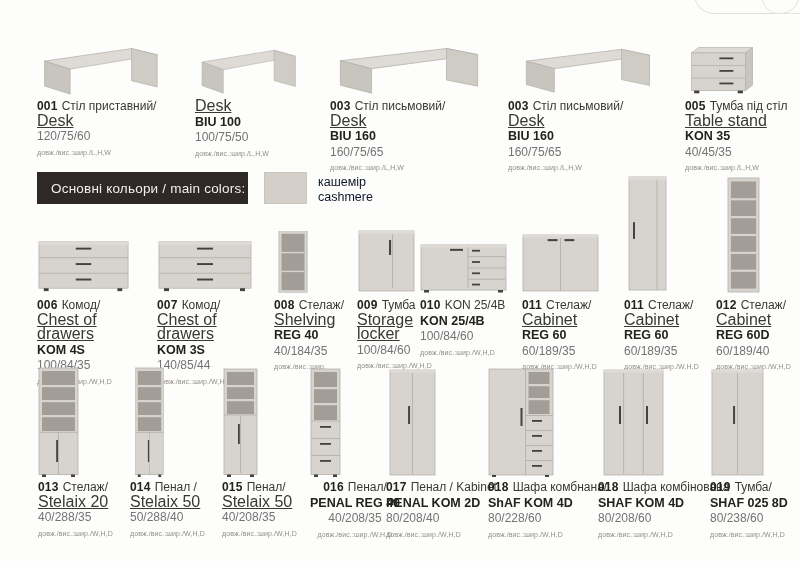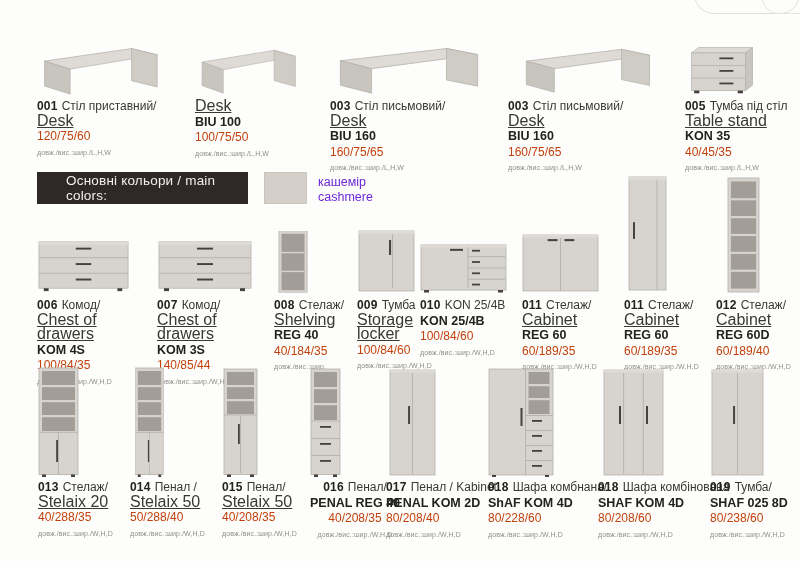--- a/index.html
+++ b/index.html
@@ -5,27 +5,27 @@
   html,body{margin:0;padding:0;background:#ffffff;}
   #stage{position:relative;width:800px;height:561px;background:#fdfdfc;overflow:hidden;
          font-family:"Liberation Sans",sans-serif;}
   .fig{position:absolute;}
   .fig svg{display:block;width:100%;height:100%;}
   .card-text{position:absolute;color:#3a3834;line-height:14.5px;font-size:12px;}
   .l1{white-space:nowrap;color:#3a3834;}
   .l1 b{font-size:12px;color:#232220;margin-right:4px;letter-spacing:.2px;}
   .t2{font-size:16px;text-decoration:underline;}
   .code{font-weight:bold;font-size:12.5px;color:#232220;margin-top:1px;}
-  .dims{font-size:12px;margin-top:1px;color:#c2410c;}
+  .dims{font-size:12px;margin-top:1px;color:#737373;}
   .note{font-size:7px;color:#928f8a;margin-top:2px;letter-spacing:.1px;white-space:nowrap;}
   .banner{position:absolute;left:37px;top:172px;width:211px;height:32px;display:flex;
-          align-items:center;padding-left:29px;box-sizing:border-box;}
+          align-items:center;padding-left:14px;box-sizing:border-box;}
   .banner span{font-size:13.5px;letter-spacing:.2px;}
   .swatch{position:absolute;left:264px;top:172px;width:43px;height:32px;border:1px solid #c9c5be;box-sizing:border-box;}
-  .swatch-label{position:absolute;left:318px;top:175px;font-size:12.5px;line-height:15px;color:#6d28d9;}
+  .swatch-label{position:absolute;left:318px;top:175px;font-size:12.5px;line-height:15px;color:#0f172a;}
   .art1{position:absolute;left:694px;top:-30px;width:104px;height:42px;border:1.5px solid #dedede;border-radius:20px;}
   .art2{position:absolute;left:762px;top:-26px;width:70px;height:38px;border:1.5px solid #e4e4e2;border-radius:16px;}
 </style>
 </head>
 <body>
 
 <div id="stage">
   <div class="art1"></div>
   <div class="art2"></div>
 

